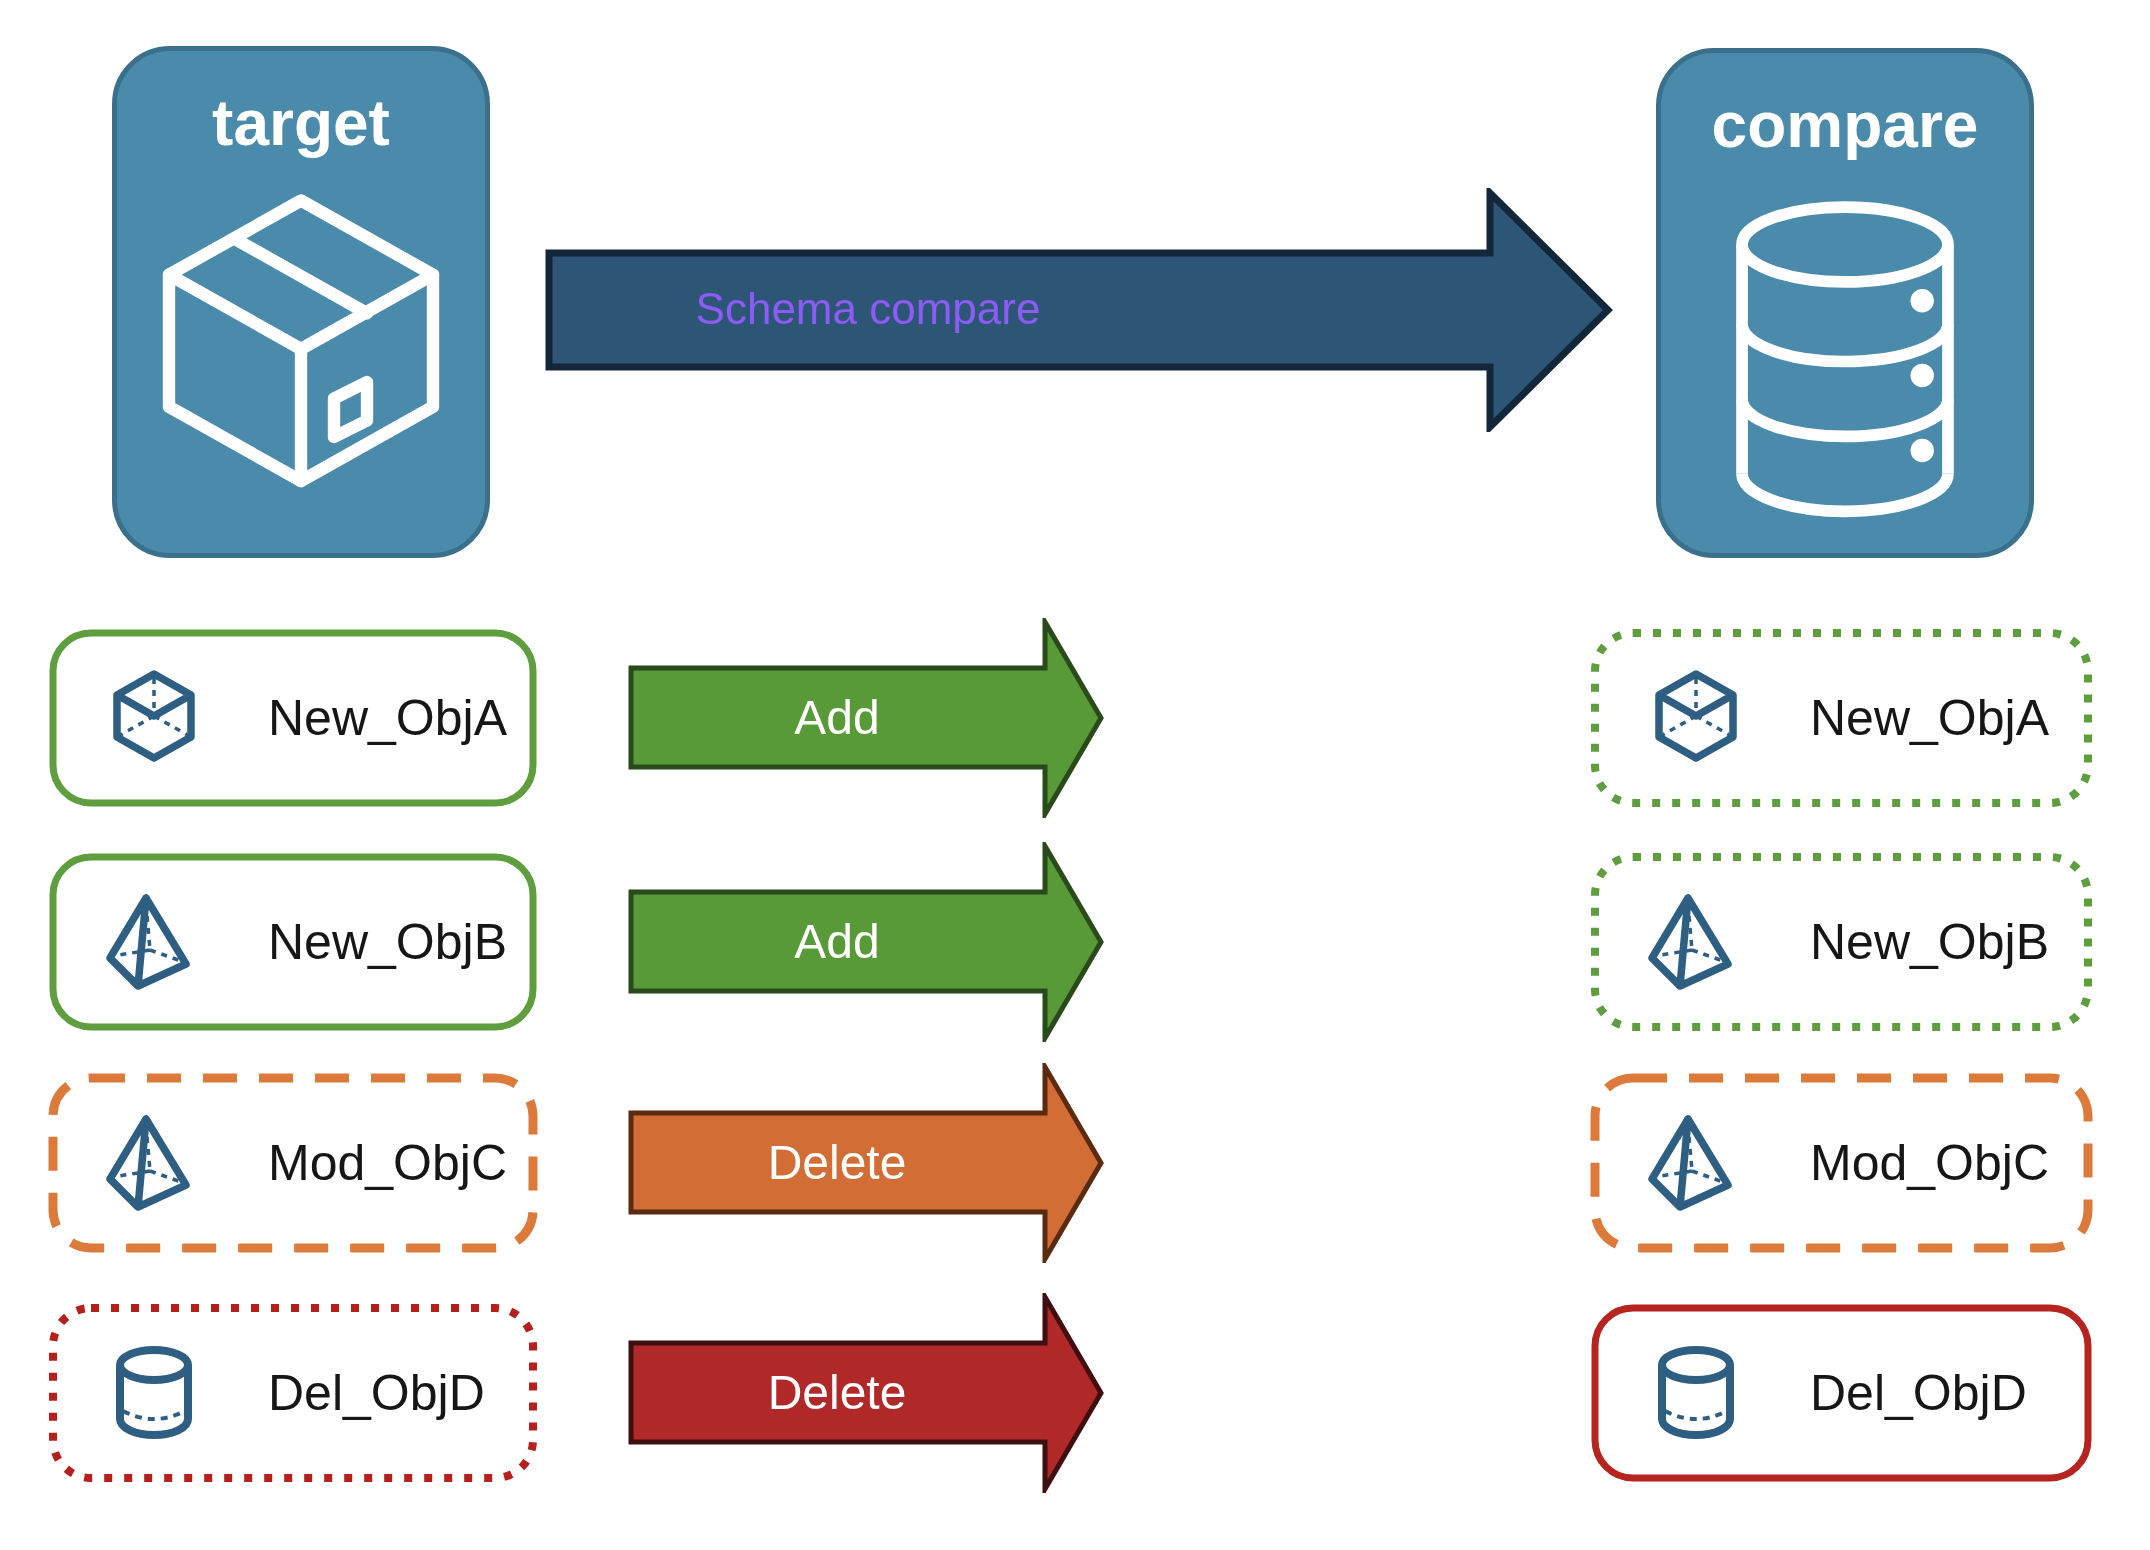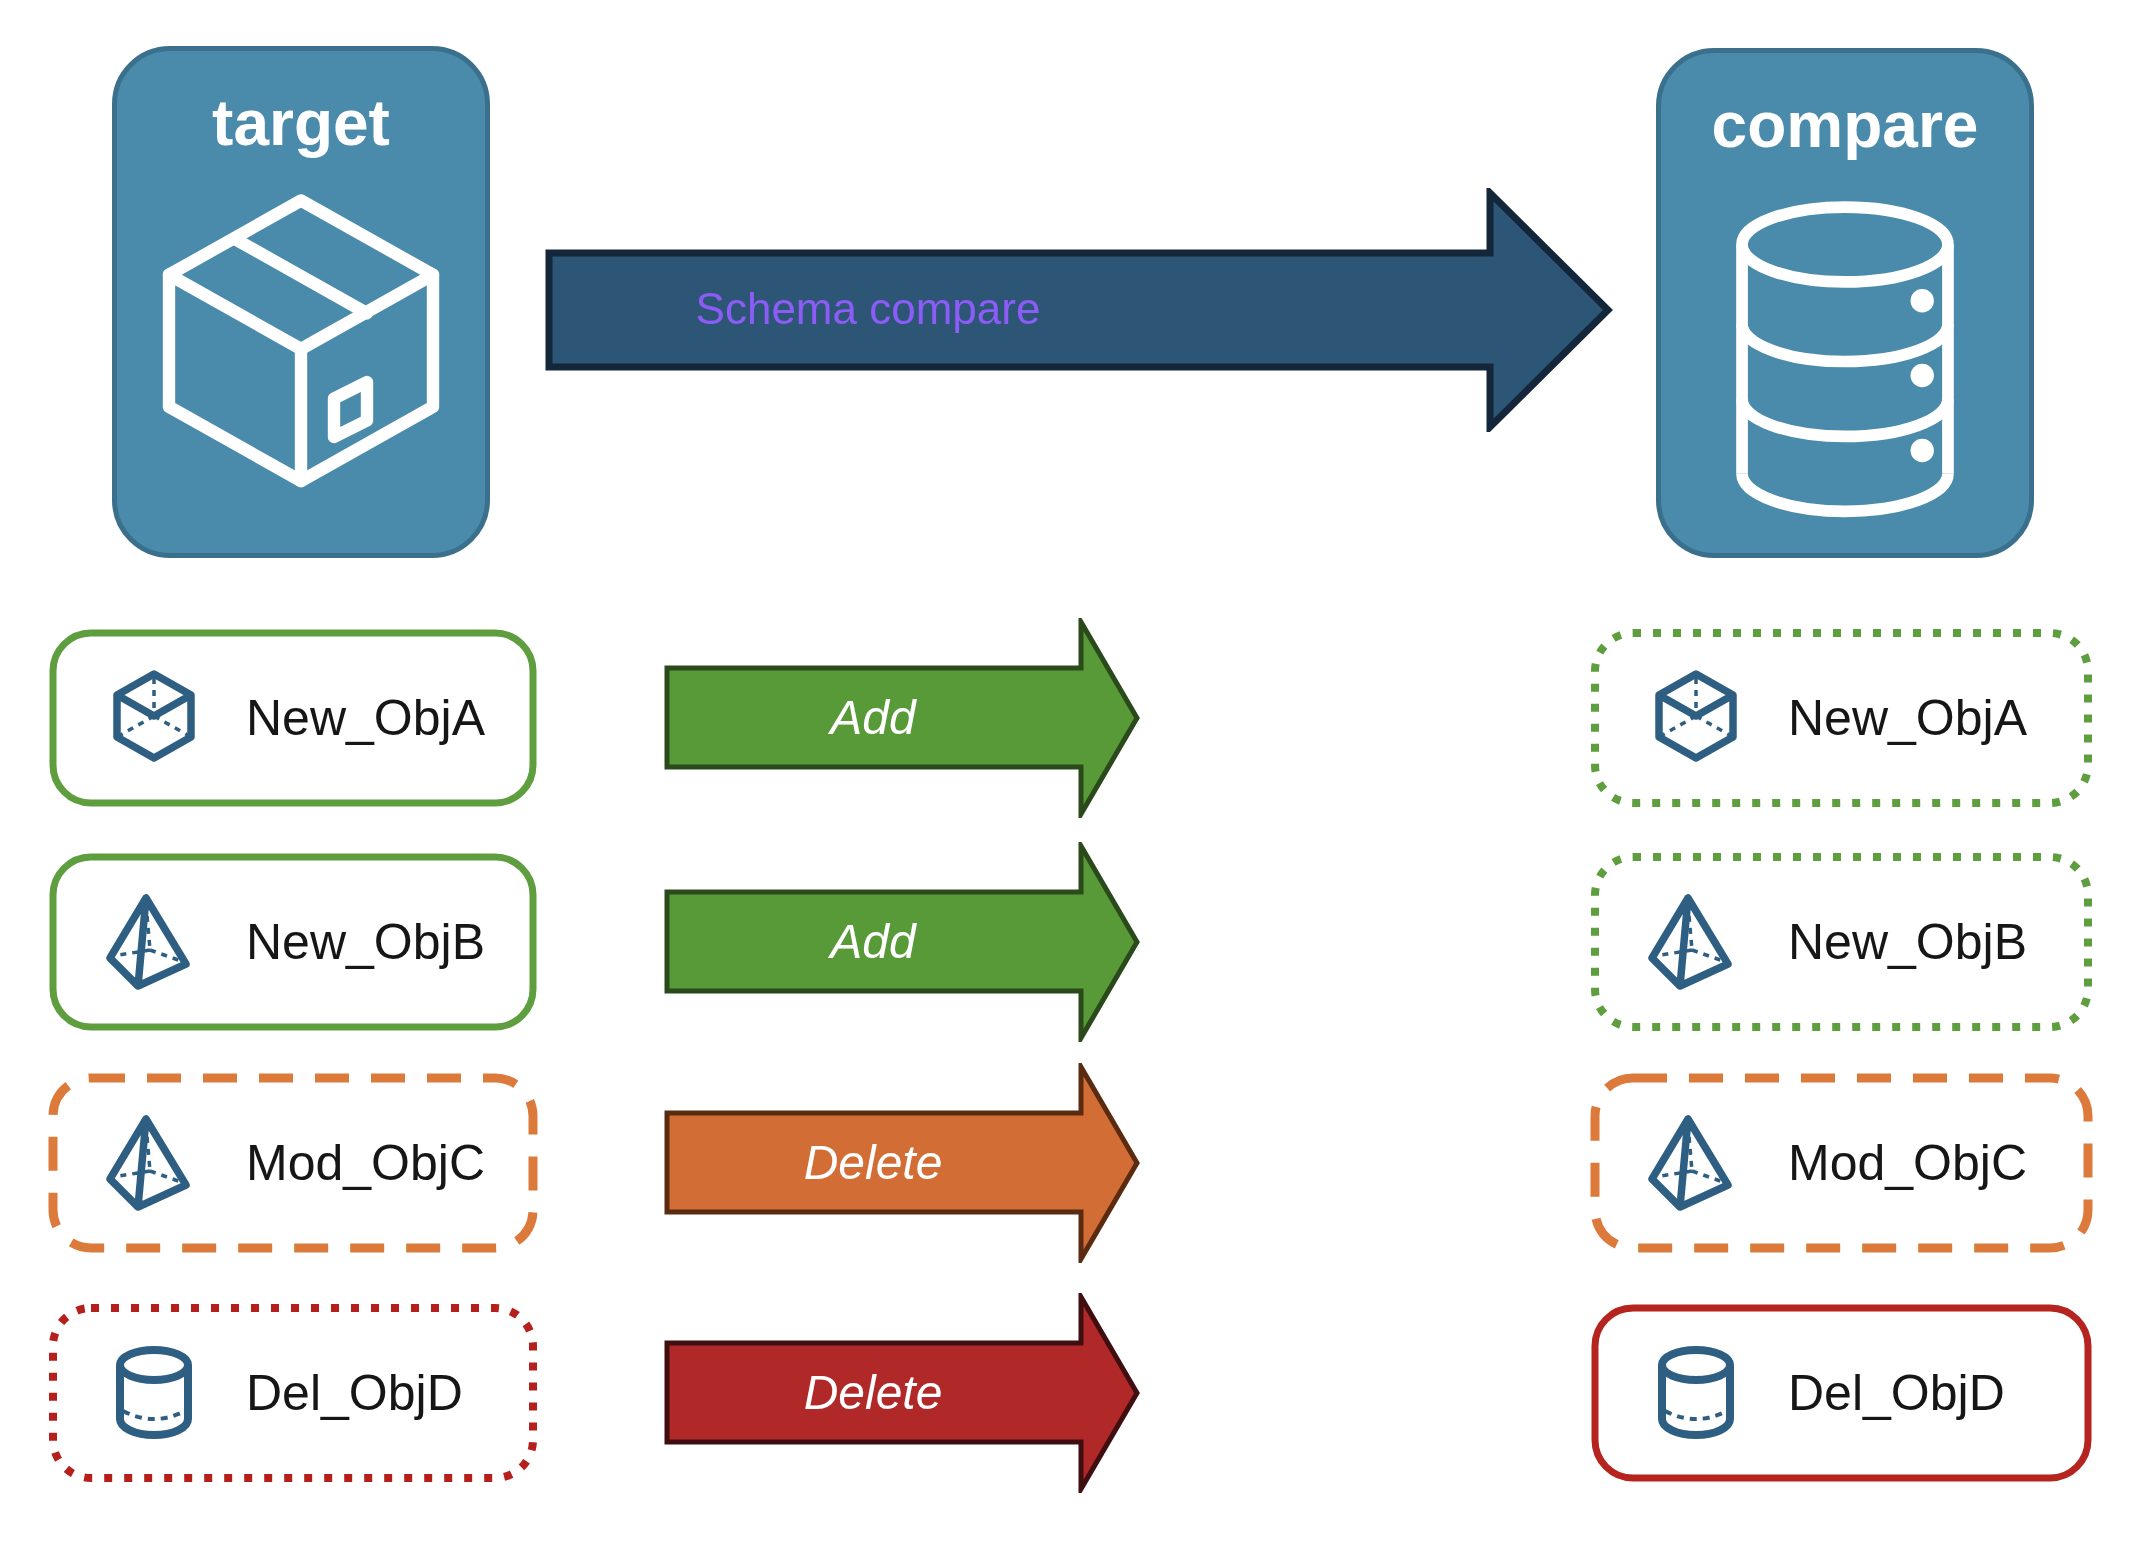--- a/index.html
+++ b/index.html
@@ -26,23 +26,23 @@
 
   
   .obj-box{position:absolute;height:180px;box-sizing:border-box;background:#ffffff;
         display:flex;align-items:center;padding-left:56px;}
   .obj-left{left:48px;width:490px;}
   .obj-right{left:1590px;width:503px;}
   .r1{top:628px}.r2{top:852px}.r3{top:1073px}.r4{top:1303px}
   .box-border{position:absolute;left:0;top:0;pointer-events:none;}
   .box-border rect{fill:none;}
   .obj-icon{width:100px;height:100px;color:#2E5F83;flex:0 0 auto;}
-  .obj-label{margin-left:42px;font-size:50px;color:#161616;white-space:nowrap;}
-
-  .arrow-row{position:absolute;left:664px;width:476px;height:200px;font-style:italic;}
+  .obj-label{margin-left:64px;font-size:50px;color:#161616;white-space:nowrap;}
+
+  .arrow-row{position:absolute;left:628px;width:476px;height:200px;}
   .ar1{top:618px}.ar2{top:842px}.ar3{top:1063px}.ar4{top:1293px}
   .arrow-row svg{position:absolute;left:0;top:0;width:100%;height:100%;}
   .arrow-label{position:absolute;left:0;top:50px;width:418px;height:99px;
         display:flex;align-items:center;justify-content:center;
         font-size:48px;color:#ffffff;}
 </style>
 </head>
 <body>
 
 <div class="canvas">

